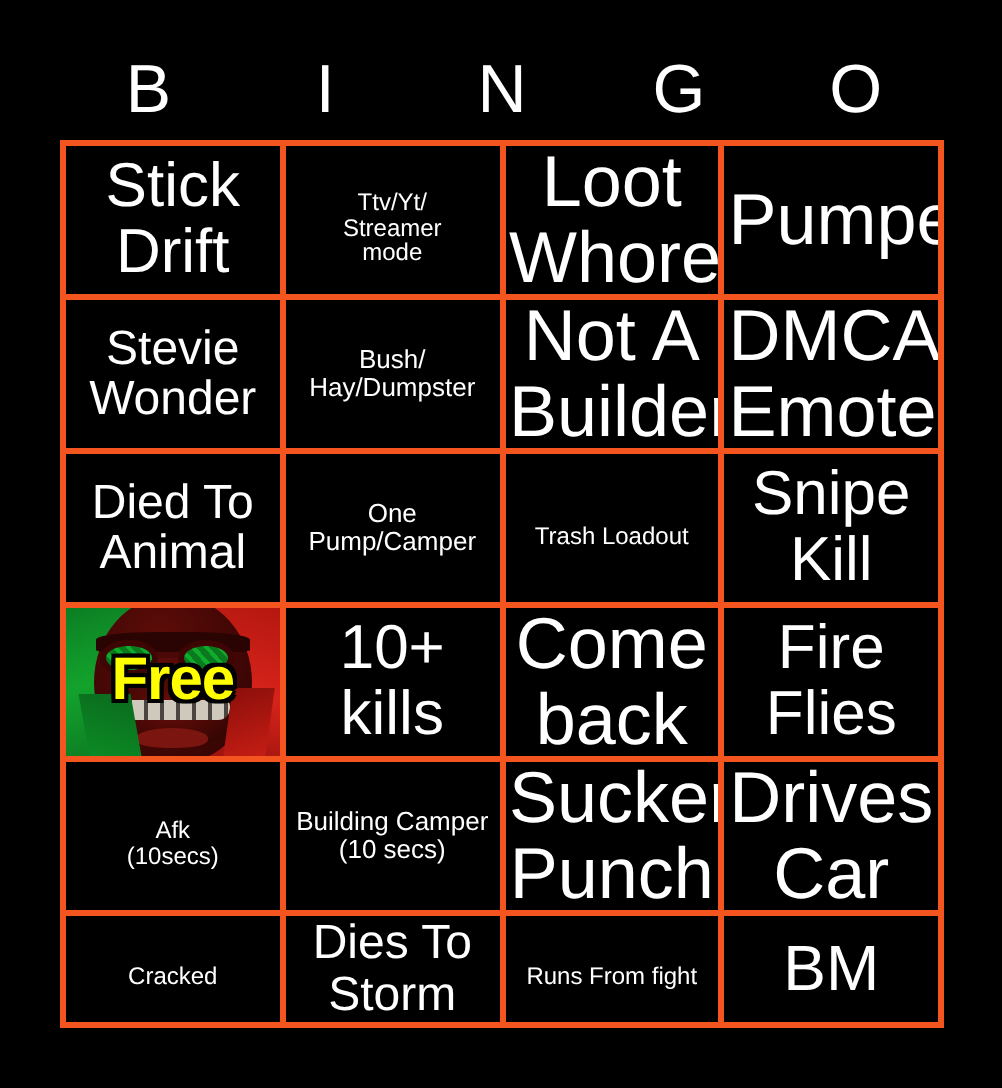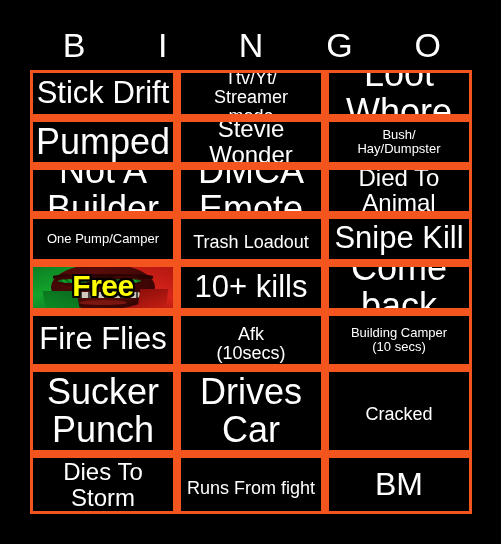--- a/index.html
+++ b/index.html
@@ -42,25 +42,25 @@
   }
   
   #grid {
     position: absolute;
     left: 30px;
     top: 70px;
     width: 442px;
     height: 444px;
     box-sizing: border-box;
     display: grid;
-    grid-template-columns: repeat(3, 1fr);
+    grid-template-columns: repeat(4, 1fr);
     grid-template-rows: repeat(5, 1fr);
     background: #f4541e;
     border: 3px solid #f4541e;
-    gap: 8px;
+    gap: 3px;
   }
   .cell {
     position: relative;
     background: #000000;
     color: #ffffff;
     display: flex;
     align-items: center;
     justify-content: center;
     text-align: center;
     overflow: hidden;
@@ -71,21 +71,21 @@
     display: block;
     width: 100%;
     line-height: 1.06;
     white-space: pre-line;
     word-break: normal;
   }
   
   .fs-xl  { font-size: 31px; }
   .fs-lg  { font-size: 36px; }
   .fs-md  { font-size: 24px; }
-  .fs-sm  { font-size: 18px; margin-top: 8px; }
+  .fs-sm  { font-size: 12px; margin-top: 8px; }
   .fs-xs  { font-size: 13px; }
   .fs-xxl { font-size: 32px; }
 
   
   .free-cell { padding: 4px; }
   .free-art {
     position: absolute;
     inset: 0;
     overflow: hidden;
     background: #0a0502;

